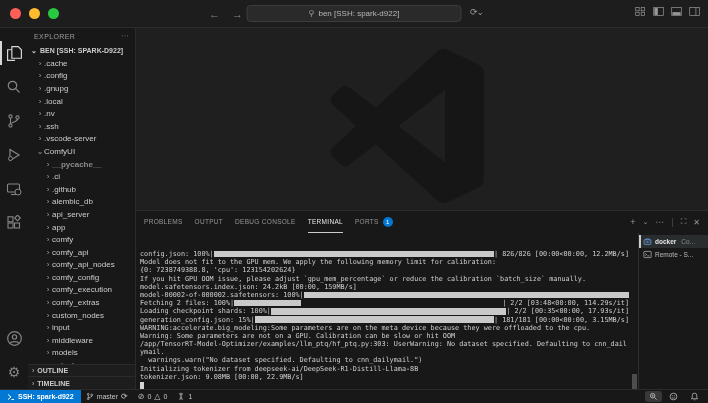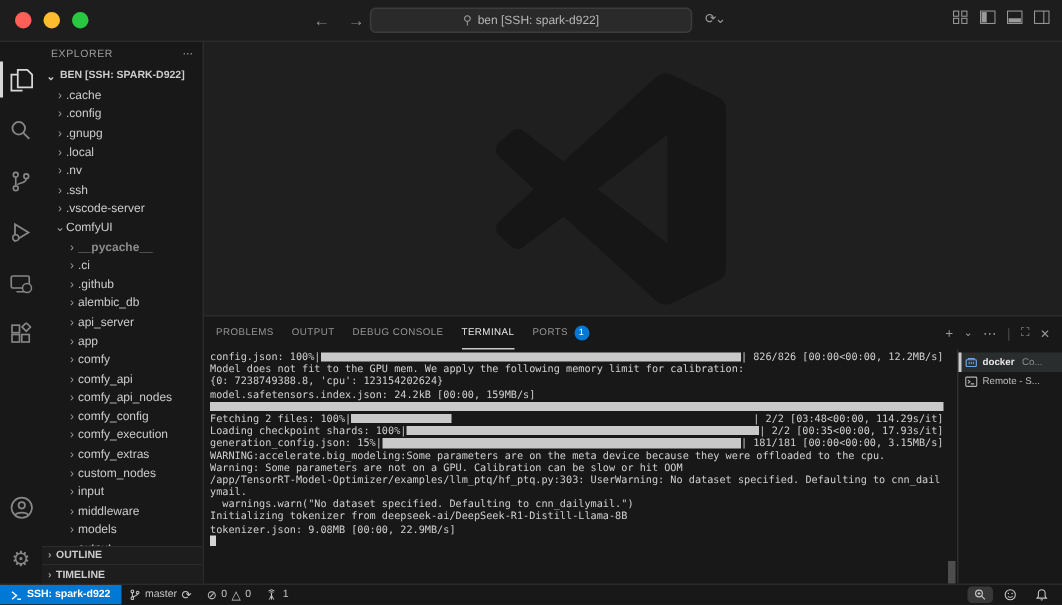--- a/index.html
+++ b/index.html
@@ -56,21 +56,21 @@
   .ptab { font-size:6.5px; letter-spacing:.3px; color:#969696; margin-right:12px; height:100%;
     display:flex; align-items:center; gap:4px; border-bottom:1px solid transparent; }
   .ptab.active { color:#e7e7e7; border-bottom:1px solid #cccccc; }
   .ptab .badge { background:#0078d4; color:#fff; width:10px; height:10px; border-radius:50%;
     display:flex; align-items:center; justify-content:center; font-size:6px; }
   .ptab-actions { margin-left:auto; display:flex; align-items:center; gap:7px; color:#9a9a9a; font-size:9px; }
   .ptab-actions .sep { color:#4a4a4a; }
 
   .panel-body { flex:1; display:flex; min-height:0; }
   .term { flex:1; padding:1px 2px 0 4px; font-family:"DejaVu Sans Mono", monospace;
-    font-size:6.8px; line-height:8.2px; color:#cfcfcf; overflow:hidden; }
+    font-size:6.8px; line-height:8.2px; color:#cfcfcf; overflow:hidden;margin-top:16px; }
   .tline { display:flex; align-items:center; white-space:pre; height:8.2px; }
   .tline .lft, .tline .rgt { flex:0 0 auto; }
   .tline .bar { height:6.5px; background:#c9c9c9; flex:1 1 auto; }
   .tline .bar.fixed { flex:0 0 auto; }
   .tline .spacer { flex:1 1 auto; }
   .cursor-block { width:4px; height:7px; background:#d4d4d4; display:inline-block; }
 
   .term-scroll { width:7px; position:relative; }
   .term-scroll .thumb { position:absolute; right:1px; top:141px; width:5px; height:15px; background:#4d4d4d; }
 
@@ -346,22 +346,23 @@
             <span class="sep">|</span>
             <span style="font-size:8px">⛶</span>
             <span style="font-size:8px">✕</span>
           </div>
         </div>
         <div class="panel-body">
           <div class="term" id="term">
               <div class="tline"><span class="lft">config.json: 100%|</span><span class="bar"></span><span class="rgt">| 826/826 [00:00&lt;00:00, 12.2MB/s]</span></div>
               <div class="tline"><span class="lft">Model does not fit to the GPU mem. We apply the following memory limit for calibration:</span></div>
               <div class="tline"><span class="lft">{0: 7238749388.8, 'cpu': 123154202624}</span></div>
+              <div class="tline"><span class="lft">If you hit GPU OOM issue, please adjust `gpu_mem_percentage` or reduce the calibration `batch_size` manually.</span></div>
               <div class="tline"><span class="lft">model.safetensors.index.json: 24.2kB [00:00, 159MB/s]</span></div>
-              <div class="tline"><span class="bar"></span></div>
+              <div class="tline"><span class="lft">model-00002-of-000002.safetensors: 100%|</span><span class="bar"></span></div>
               <div class="tline"><span class="lft">Fetching 2 files: 100%|</span><span class="bar fixed" style="width: 67px;"></span><span class="spacer"></span><span class="rgt">| 2/2 [03:48&lt;00:00, 114.29s/it]</span></div>
               <div class="tline"><span class="lft">Loading checkpoint shards: 100%|</span><span class="bar"></span><span class="rgt">| 2/2 [00:35&lt;00:00, 17.93s/it]</span></div>
               <div class="tline"><span class="lft">generation_config.json: 15%|</span><span class="bar"></span><span class="rgt">| 181/181 [00:00&lt;00:00, 3.15MB/s]</span></div>
               <div class="tline"><span class="lft">WARNING:accelerate.big_modeling:Some parameters are on the meta device because they were offloaded to the cpu.</span></div>
               <div class="tline"><span class="lft">Warning: Some parameters are not on a GPU. Calibration can be slow or hit OOM</span></div>
               <div class="tline"><span class="lft">/app/TensorRT-Model-Optimizer/examples/llm_ptq/hf_ptq.py:303: UserWarning: No dataset specified. Defaulting to cnn_dail</span></div>
               <div class="tline"><span class="lft">ymail.</span></div>
               <div class="tline"><span class="lft">  warnings.warn("No dataset specified. Defaulting to cnn_dailymail.")</span></div>
               <div class="tline"><span class="lft">Initializing tokenizer from deepseek-ai/DeepSeek-R1-Distill-Llama-8B</span></div>
               <div class="tline"><span class="lft">tokenizer.json: 9.08MB [00:00, 22.9MB/s]</span></div>

